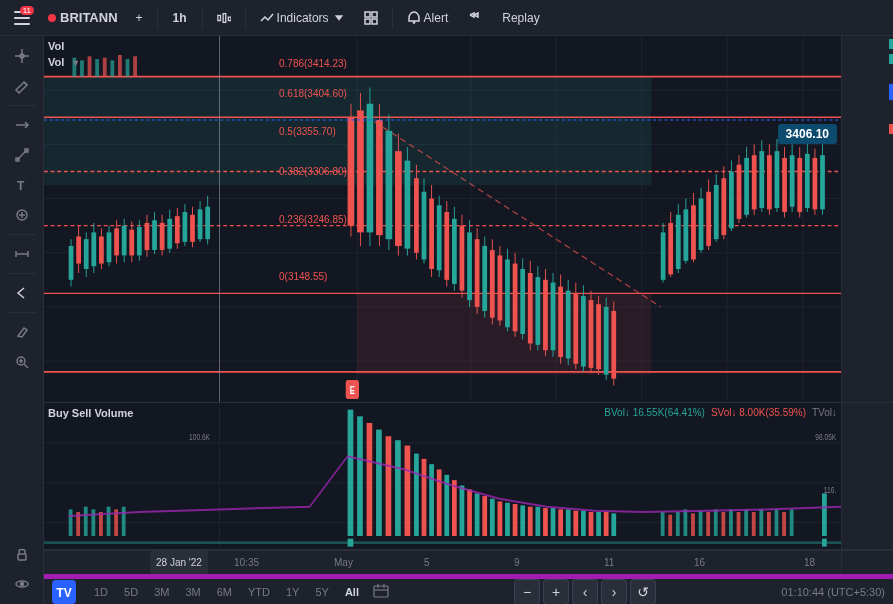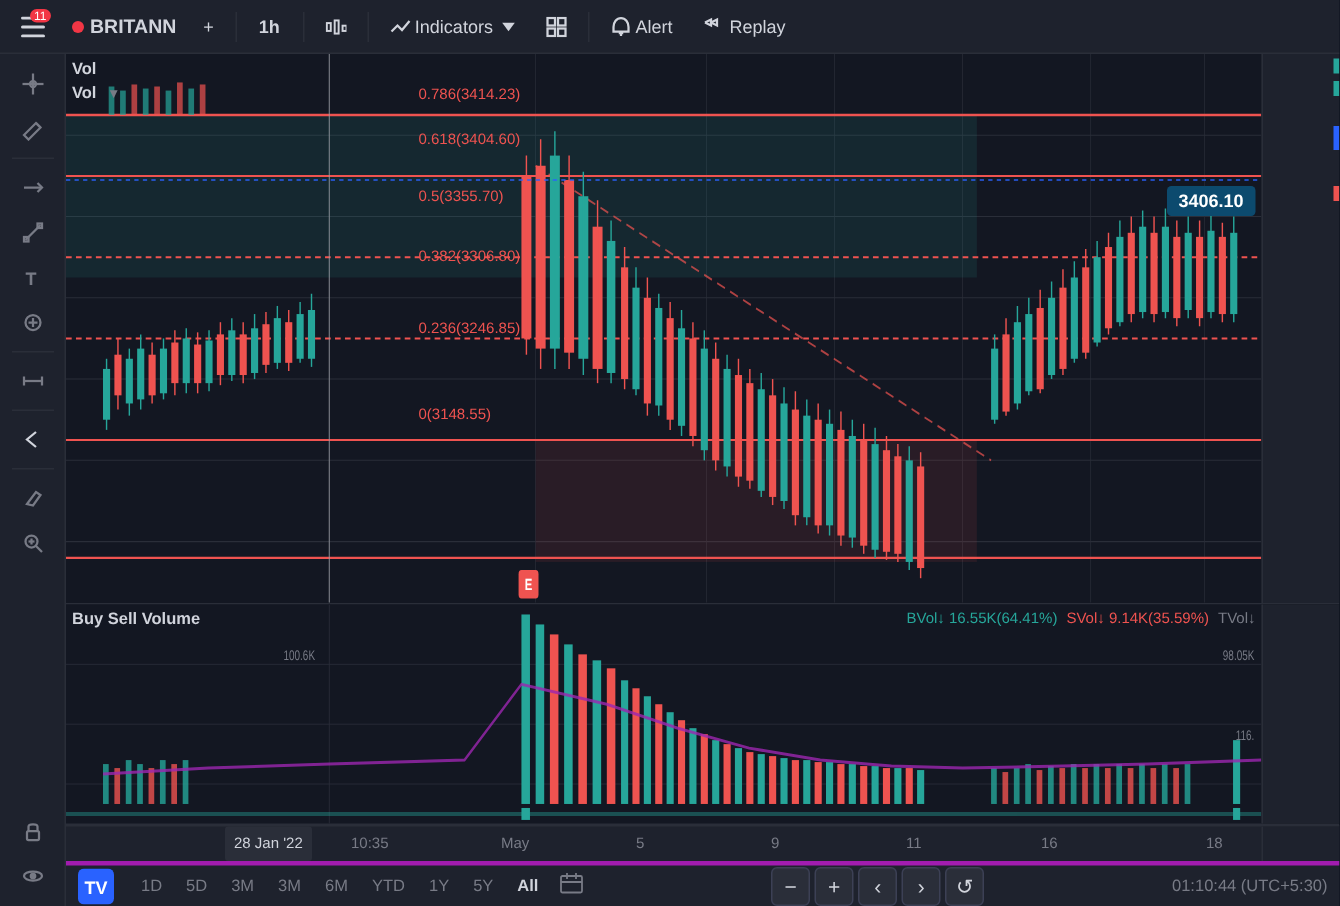--- a/index.html
+++ b/index.html
@@ -46,21 +46,21 @@
       display: flex; align-items: center; gap: 3px;
       padding: 3px 6px; border-radius: 4px; cursor: pointer;
       color: #d1d4dc; font-size: 12px;
     }
     .toolbar-btn svg { width: 14px; height: 14px; }
     .timeframe-btn {
       padding: 3px 7px; border-radius: 4px; cursor: pointer;
       color: #d1d4dc; font-size: 12px; font-weight: 600;
     }
     .replay-btn {
-      display: flex; align-items: center; gap: 4px;
+      display: flex; align-items: center; gap: 20px;
       padding: 3px 8px; border-radius: 4px; cursor: pointer; font-size: 12px;
       color: #d1d4dc;
     }
 
     
     .left-toolbar {
       position: absolute;
       left: 0; top: 36px;
       width: 44px;
       bottom: 0;
@@ -97,21 +97,21 @@
       padding: 0 4px;
       font-size: 10px;
       color: #787b86;
       position: relative;
     }
 
     
     .bottom-toolbar {
       height: 30px;
       background: #1e222d;
-      border-top: 3px solid #a21caf;
+      border-top: 5px solid #a21caf;
       display: flex;
       align-items: center;
       padding: 0 8px;
       gap: 4px;
     }
     .tf-btn {
       padding: 2px 6px; border-radius: 3px; cursor: pointer;
       font-size: 11px; color: #787b86;
     }
     .tf-btn.active { color: #d1d4dc; font-weight: 700; }
@@ -587,21 +587,21 @@
         <div style="position:absolute; right:0; top:88px; width:4px; height:10px; background:#ef5350;"></div>
       </div>
     </div>
 
     <div style="flex:1.2; position:relative; background:#131722; border-bottom:1px solid #2a2e39;">
       <div class="indicator-label" style="top:4px; left:4px;">
         <span>Buy Sell Volume</span>
       </div>
       <div style="position:absolute; right:56px; top:4px; font-size:10px; display:flex; gap:6px;">
         <span class="bvol-green">BVol↓ 16.55K(64.41%)</span>
-        <span class="bvol-red">SVol↓ 9.14K(35.59%)</span>
+        <span class="bvol-red">SVol↓ 8.00K(35.59%)</span>
         <span style="color:#787b86;">TVol↓</span>
       </div>
 
       <svg style="position:absolute;left:0;top:0;width:calc(100% - 52px);height:100%;" viewBox="0 0 840 110" preserveAspectRatio="none">
 
         <line x1="0" y1="30" x2="840" y2="30" stroke="#2a2e39" stroke-width="0.5"></line>
         <line x1="0" y1="60" x2="840" y2="60" stroke="#2a2e39" stroke-width="0.5"></line>
         <line x1="0" y1="90" x2="840" y2="90" stroke="#2a2e39" stroke-width="0.5"></line>
         <line x1="185" y1="0" x2="185" y2="110" stroke="#2a2e39" stroke-width="0.5"></line>
 

